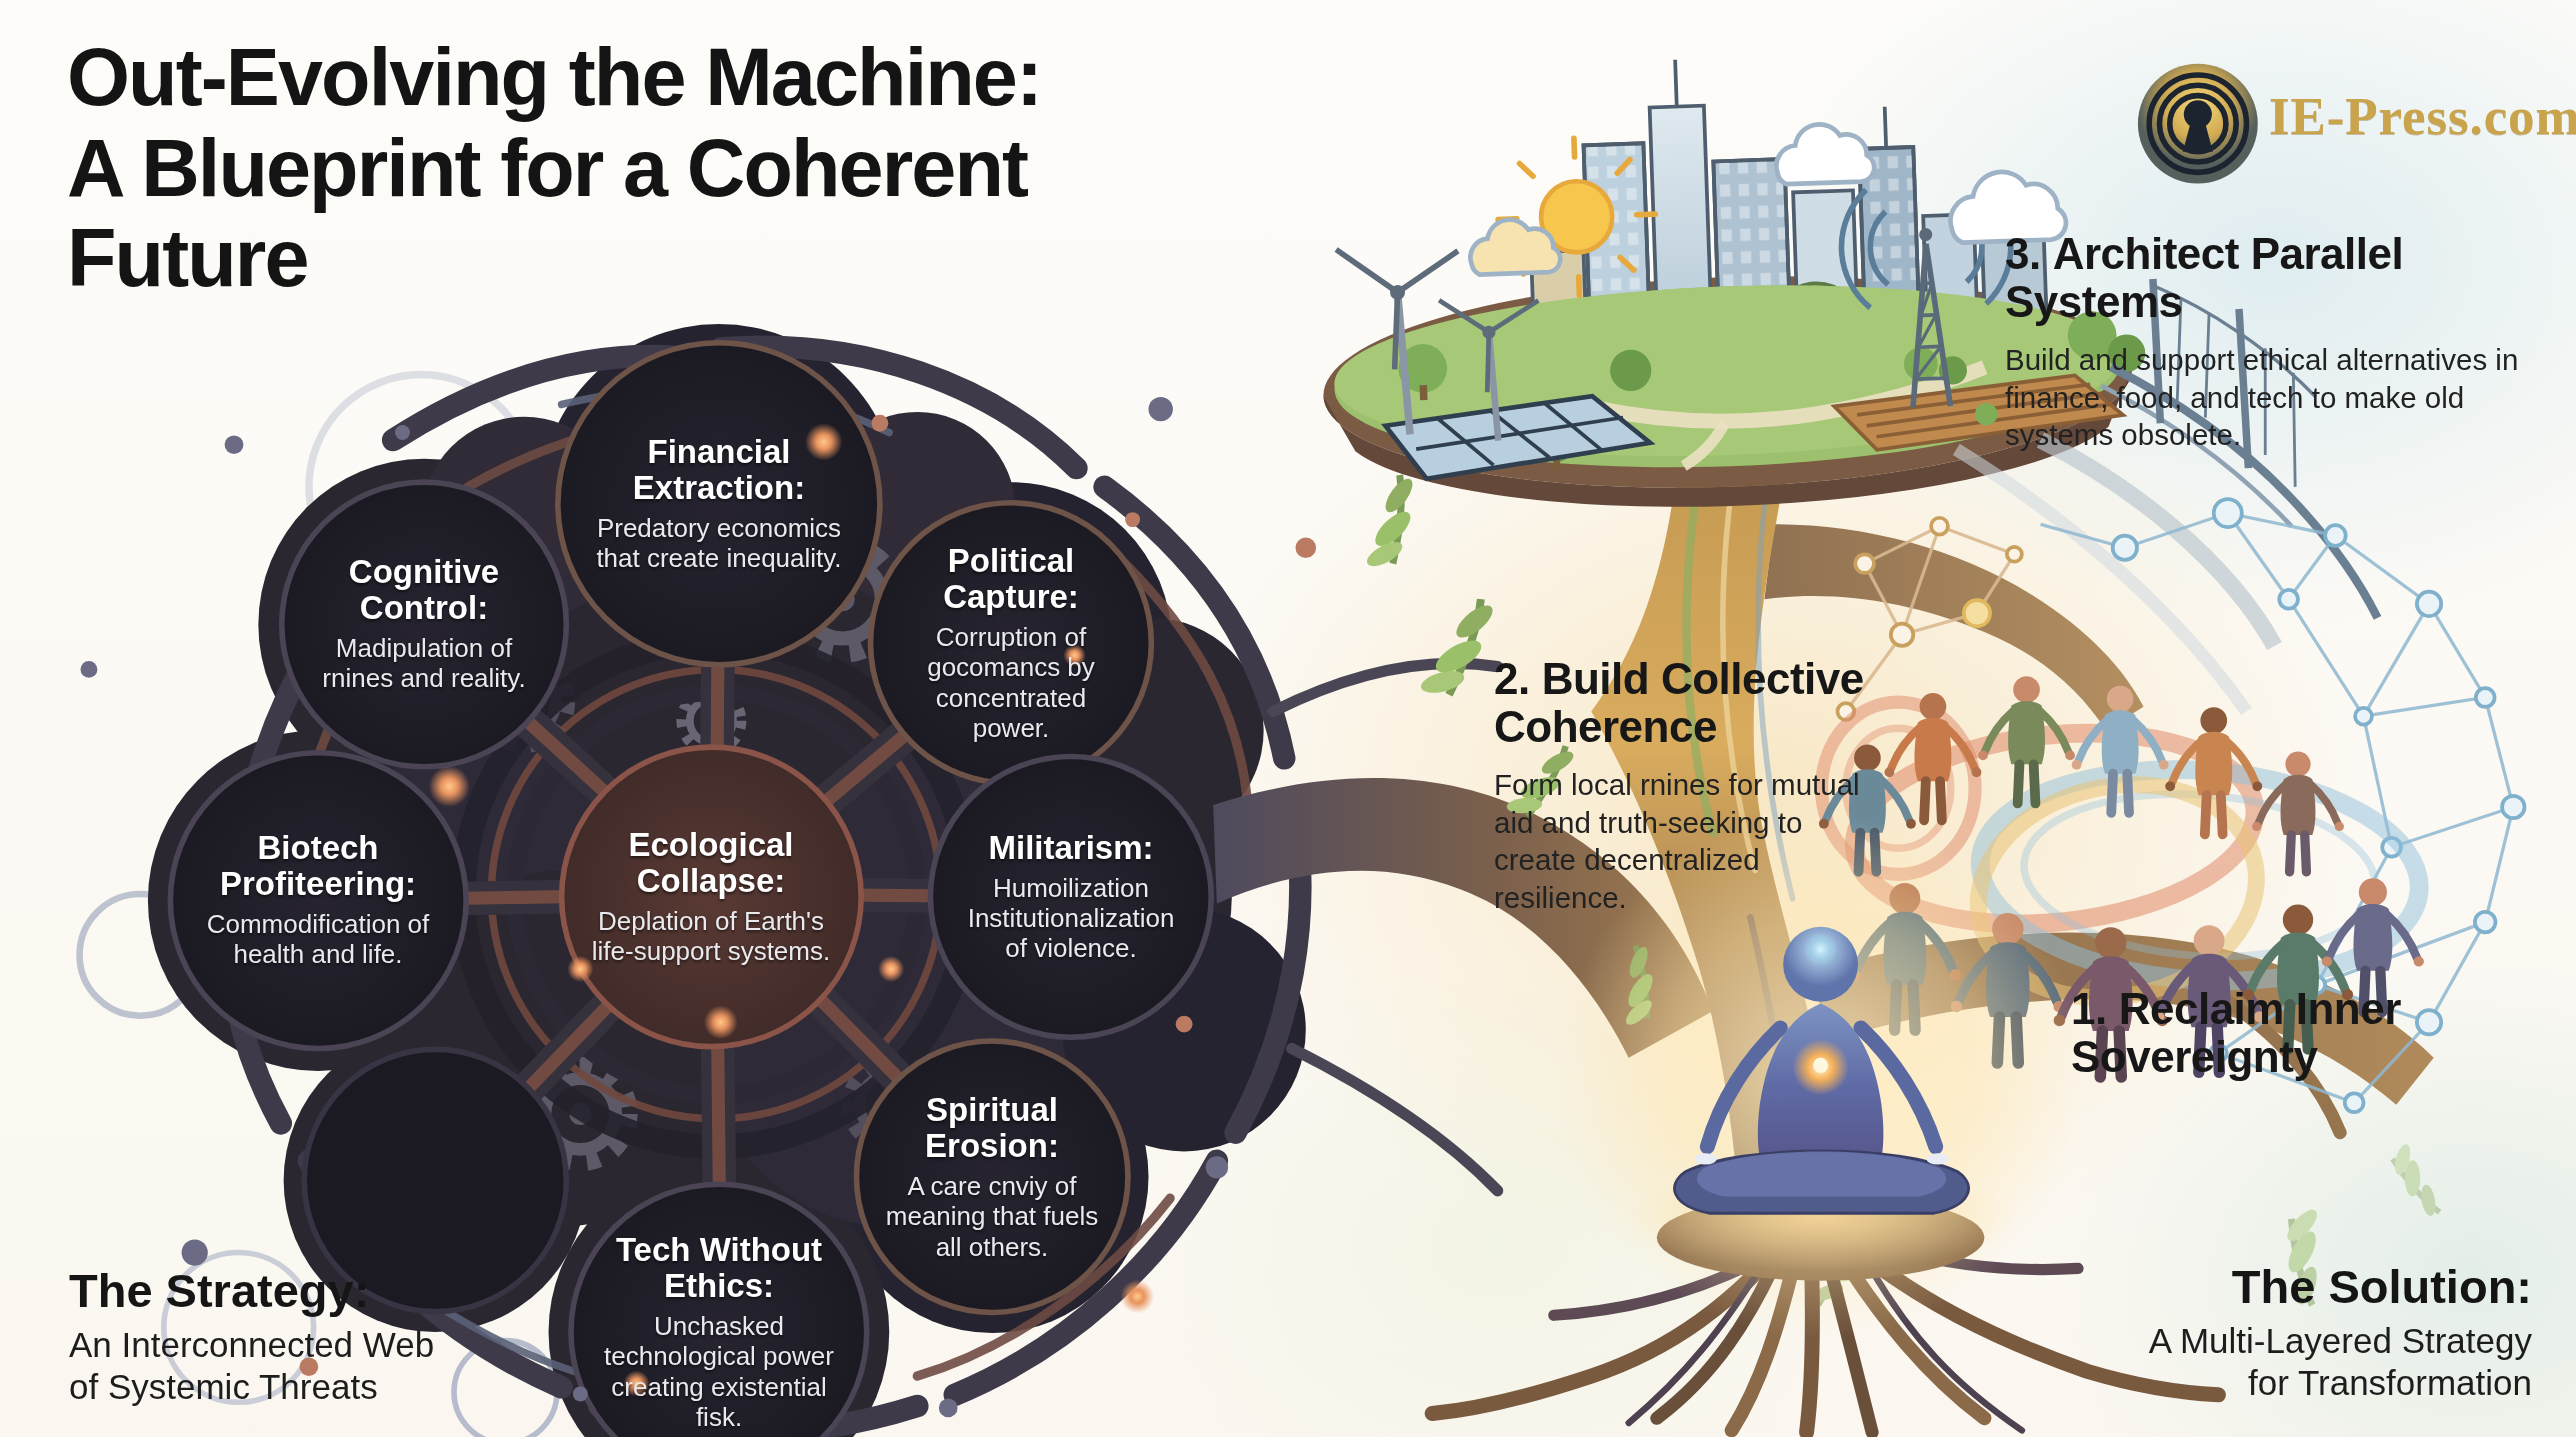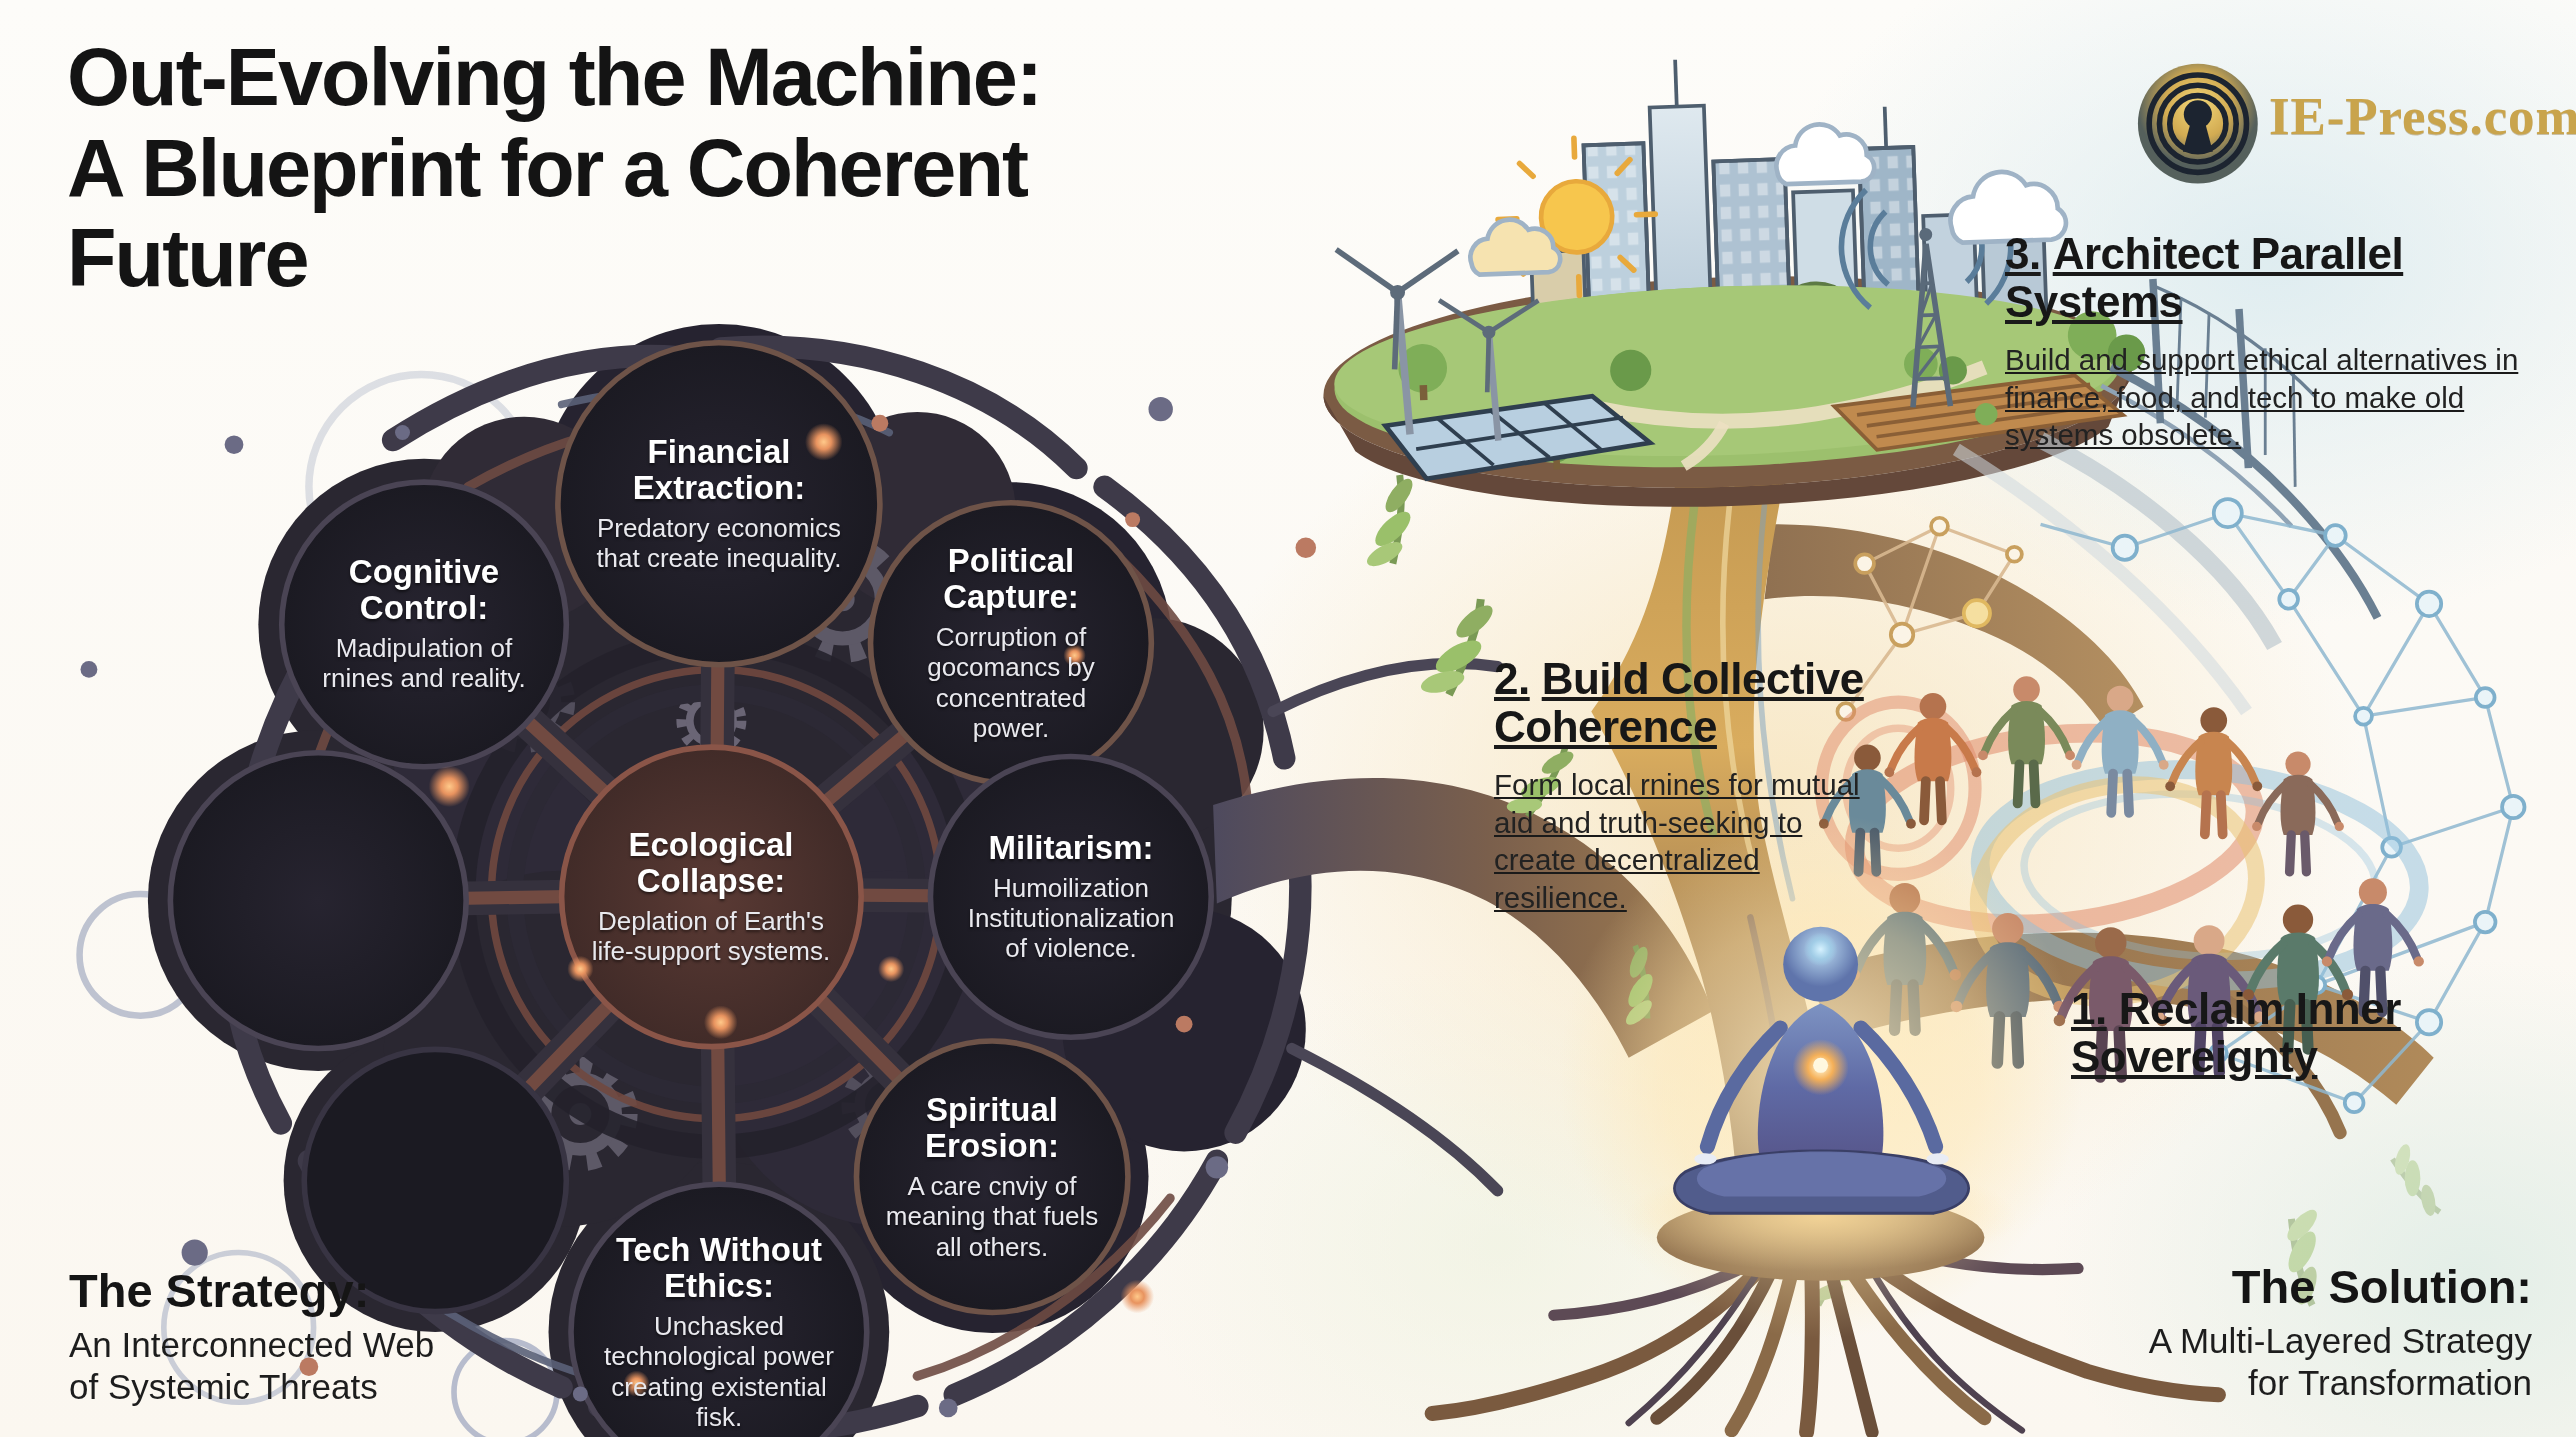--- a/index.html
+++ b/index.html
@@ -12,21 +12,21 @@
       radial-gradient(599px 449px at 2471px 1273px, rgba(221,236,229,.8), rgba(221,236,229,0) 70%),
       radial-gradient(524px 403px at 1498px 1245px, rgba(236,241,221,.6), rgba(236,241,221,0) 70%),
       linear-gradient(#fdfcf9,#fbf7f0);
     padding-left: 16px;
   }
   svg{position:absolute;left:0;top:0;}
   .hdr{position:absolute;left:67px;top:32px;font-weight:800;font-size:81px;line-height:1.12;letter-spacing:-1.9px;color:#141414;}
   .web-node{position:absolute;transform:translate(-50%,-50%);text-align:center;color:#fff;text-shadow:0 1.9px 2.8px rgba(0,0,0,.55);}
   .nt{display:block;font-weight:700;font-size:33px;line-height:1.1;}
   .nb{display:block;font-size:26px;line-height:1.16;margin-top:6.6px;color:#e9e9ee;}
-  .step{position:absolute;text-decoration:underline;}
+  .step{position:absolute;}
   .step-title{font-weight:800;font-size:44px;line-height:1.1;color:#171717;letter-spacing:-0.5px;}
   .step-title .sp{margin-left:12px;}
   .step-body{font-size:29.5px;line-height:1.28;color:#222;margin-top:14px;}
   .caption{position:absolute;}
   .cap-h{font-weight:800;font-size:47px;line-height:1.15;color:#151515;}
   .cap-l{font-size:35px;line-height:1.22;color:#1d1d1d;margin-top:5.6px;}
   .right-align{text-align:right;}
   .logo-text{
     position:absolute;left:2269px;top:86px;font-family:"Liberation Serif",serif;font-weight:700;
     font-size:53px;color:#c9a44c;letter-spacing:0.9px;text-shadow:0 0.9px 0 rgba(120,90,20,.35);
@@ -545,20 +545,24 @@
     <span class="nb">Predatory economics that create inequality.</span>
   </div>
   <div class="web-node" style="left:424px;top:624px;width:234px">
     <span class="nt">Cognitive Control:</span>
     <span class="nb">Madipulation of rnines and reality.</span>
   </div>
   <div class="web-node" style="left:1011px;top:643px;width:225px">
     <span class="nt">Political Capture:</span>
     <span class="nb">Corruption of gocomancs by concentrated power.</span>
   </div>
+  <div class="web-node" style="left:318px;top:900px;width:234px">
+    <span class="nt">Biotech Profiteering:</span>
+    <span class="nb">Commodification of health and life.</span>
+  </div>
   <div class="web-node" style="left:711px;top:897px;width:243px">
     <span class="nt">Ecological Collapse:</span>
     <span class="nb">Deplation of Earth's life-support systems.</span>
   </div>
   <div class="web-node" style="left:1071px;top:897px;width:225px">
     <span class="nt">Militarism:</span>
     <span class="nb">Humoilization Institutionalization of violence.</span>
   </div>
   <div class="web-node" style="left:992px;top:1177px;width:215px">
     <span class="nt">Spiritual Erosion:</span>

